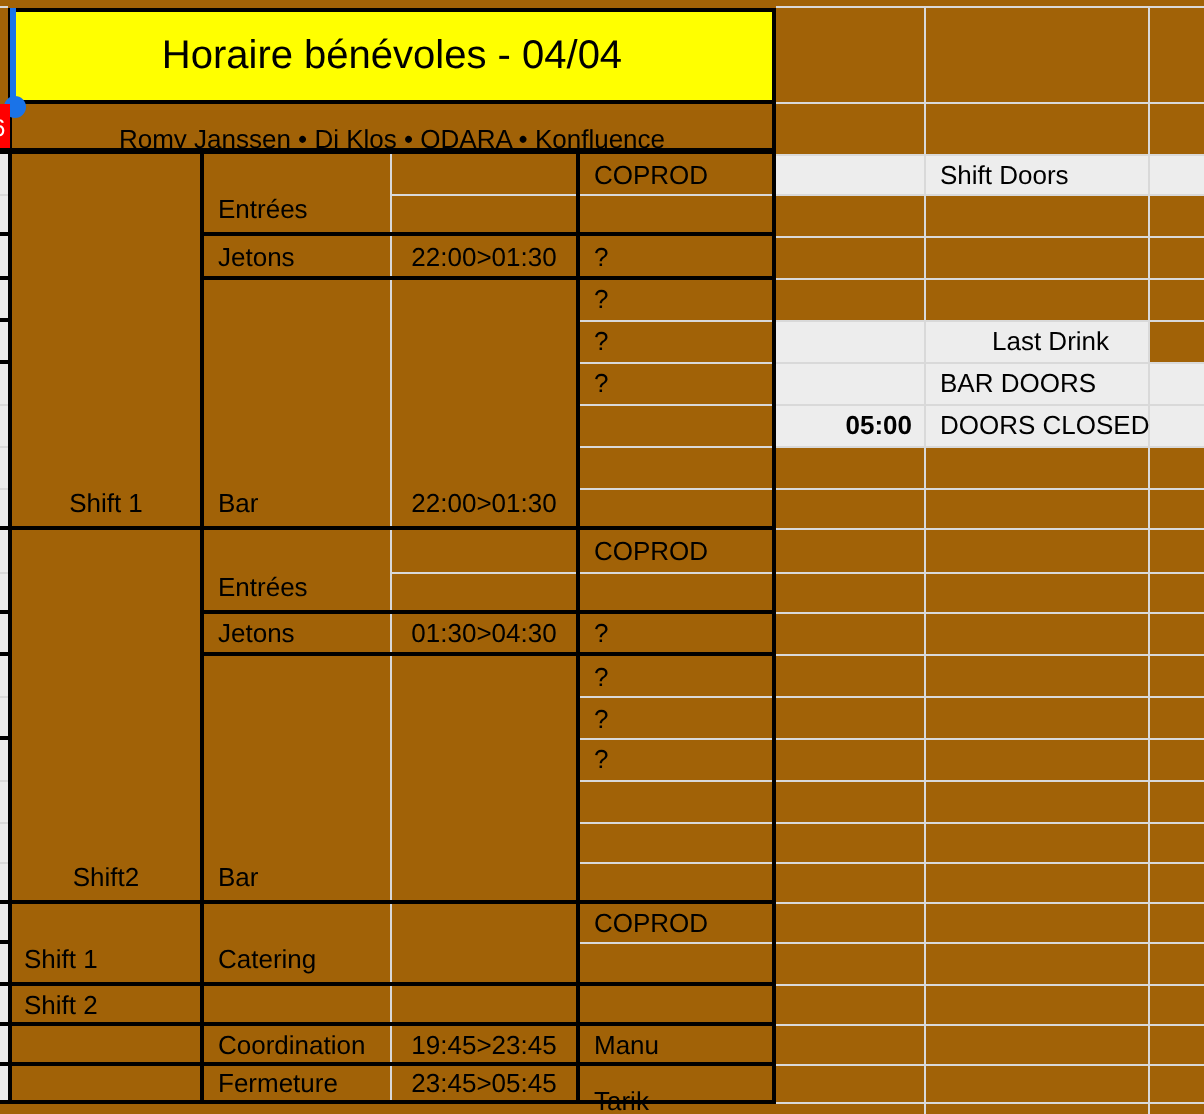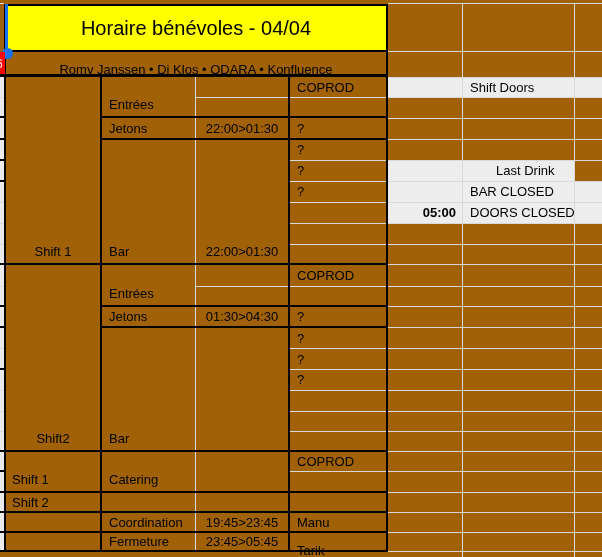--- a/index.html
+++ b/index.html
@@ -156,21 +156,21 @@
 
   <div class="c" style="left:103px;top:513px;width:91px;height:18px;">Coordination</div>
   <div class="c hc" style="left:196px;top:513px;width:92px;height:18px;">19:45&gt;23:45</div>
   <div class="c" style="left:291px;top:513px;width:95px;height:18px;">Manu</div>
   <div class="c" style="left:103px;top:533px;width:91px;height:17px;">Fermeture</div>
   <div class="c hc" style="left:196px;top:533px;width:92px;height:17px;text-align:right;">23:45&gt;05:45</div>
   <div class="c" style="left:291px;top:533px;width:95px;height:35px;">Tarik</div>
 
   <div class="c" style="left:464px;top:77px;width:110px;height:20px;">Shift Doors</div>
   <div class="c" style="left:464px;top:160px;width:110px;height:21px;margin-left:26px;">Last Drink</div>
-  <div class="c" style="left:464px;top:181px;width:110px;height:21px;">BAR CLOSED</div>
+  <div class="c" style="left:464px;top:181px;width:110px;height:21px;">BAR DOORS</div>
   <div class="c hr b" style="left:390px;top:202px;width:72px;height:21px;">05:00</div>
   <div class="c" style="left:464px;top:202px;width:112px;height:21px;">DOORS CLOSED</div>
 
   <div class="cursor-line"></div>
   <div class="cursor-dot"></div>
   <div class="rowhead">
     <span>6</span>
   </div>
 
 </div>

